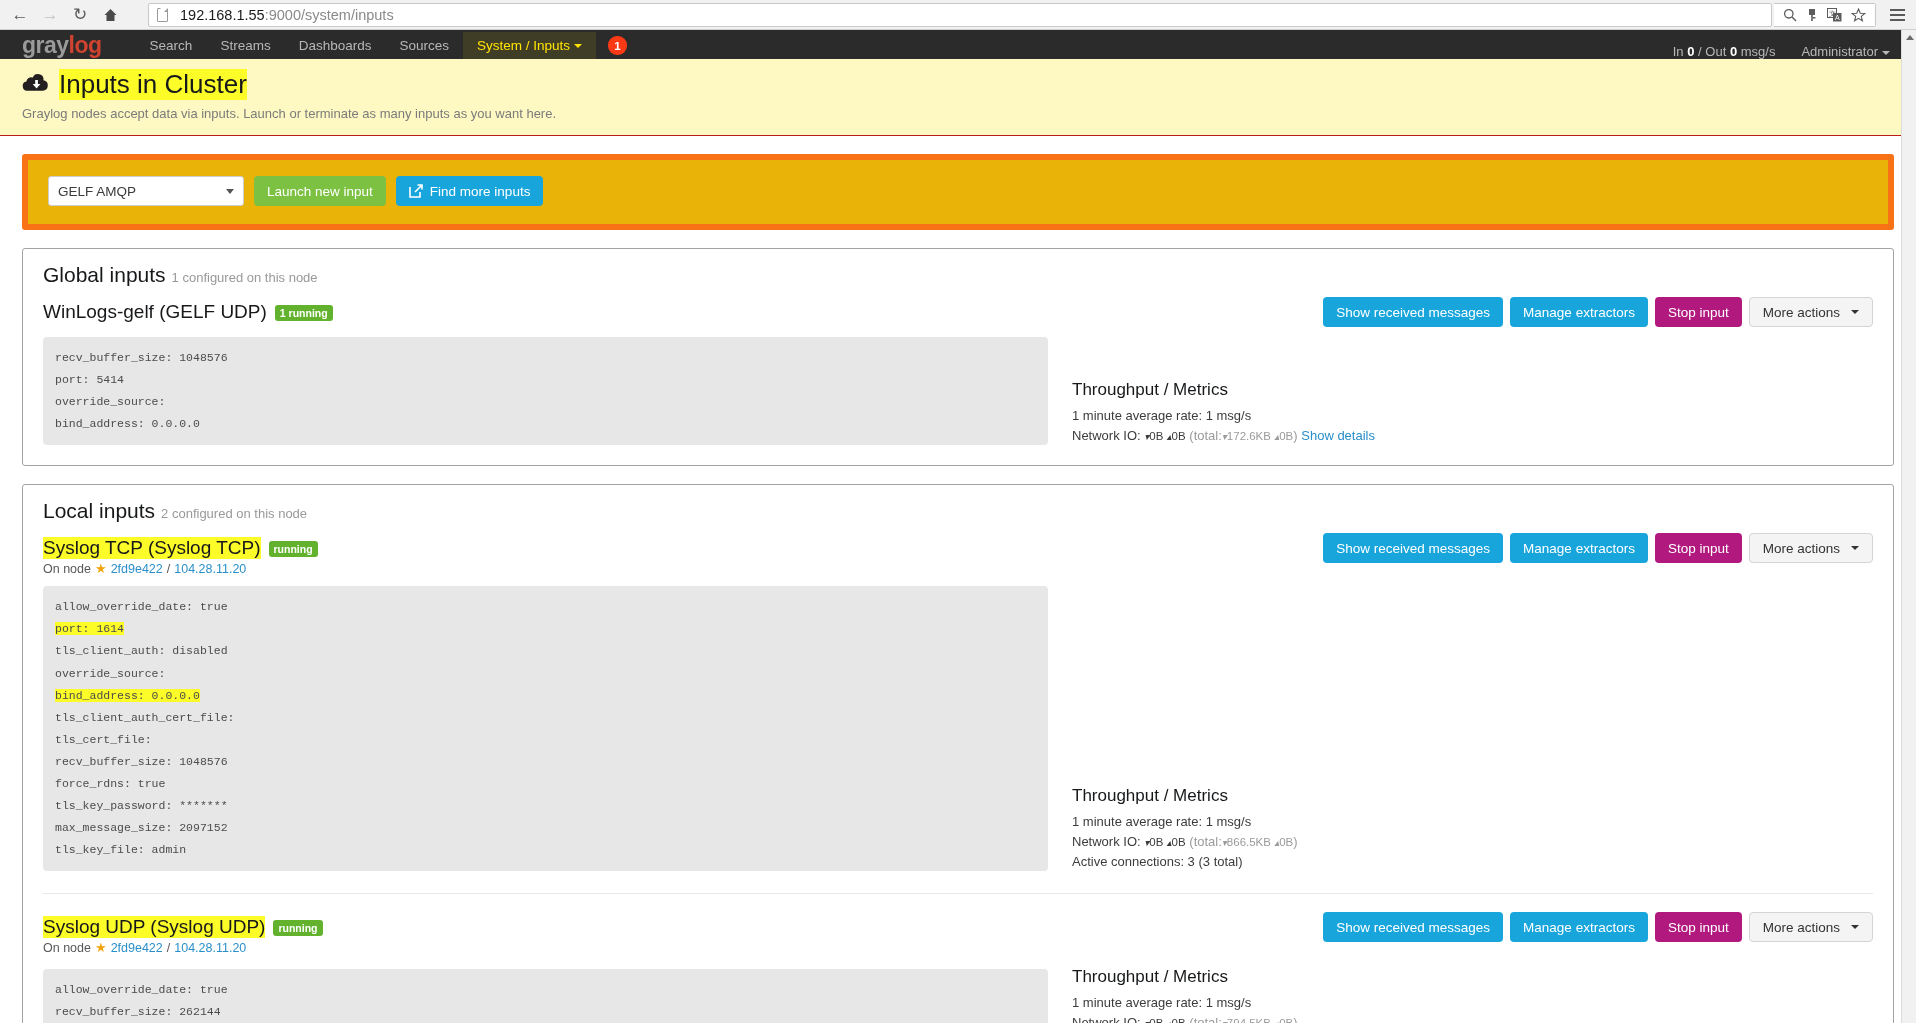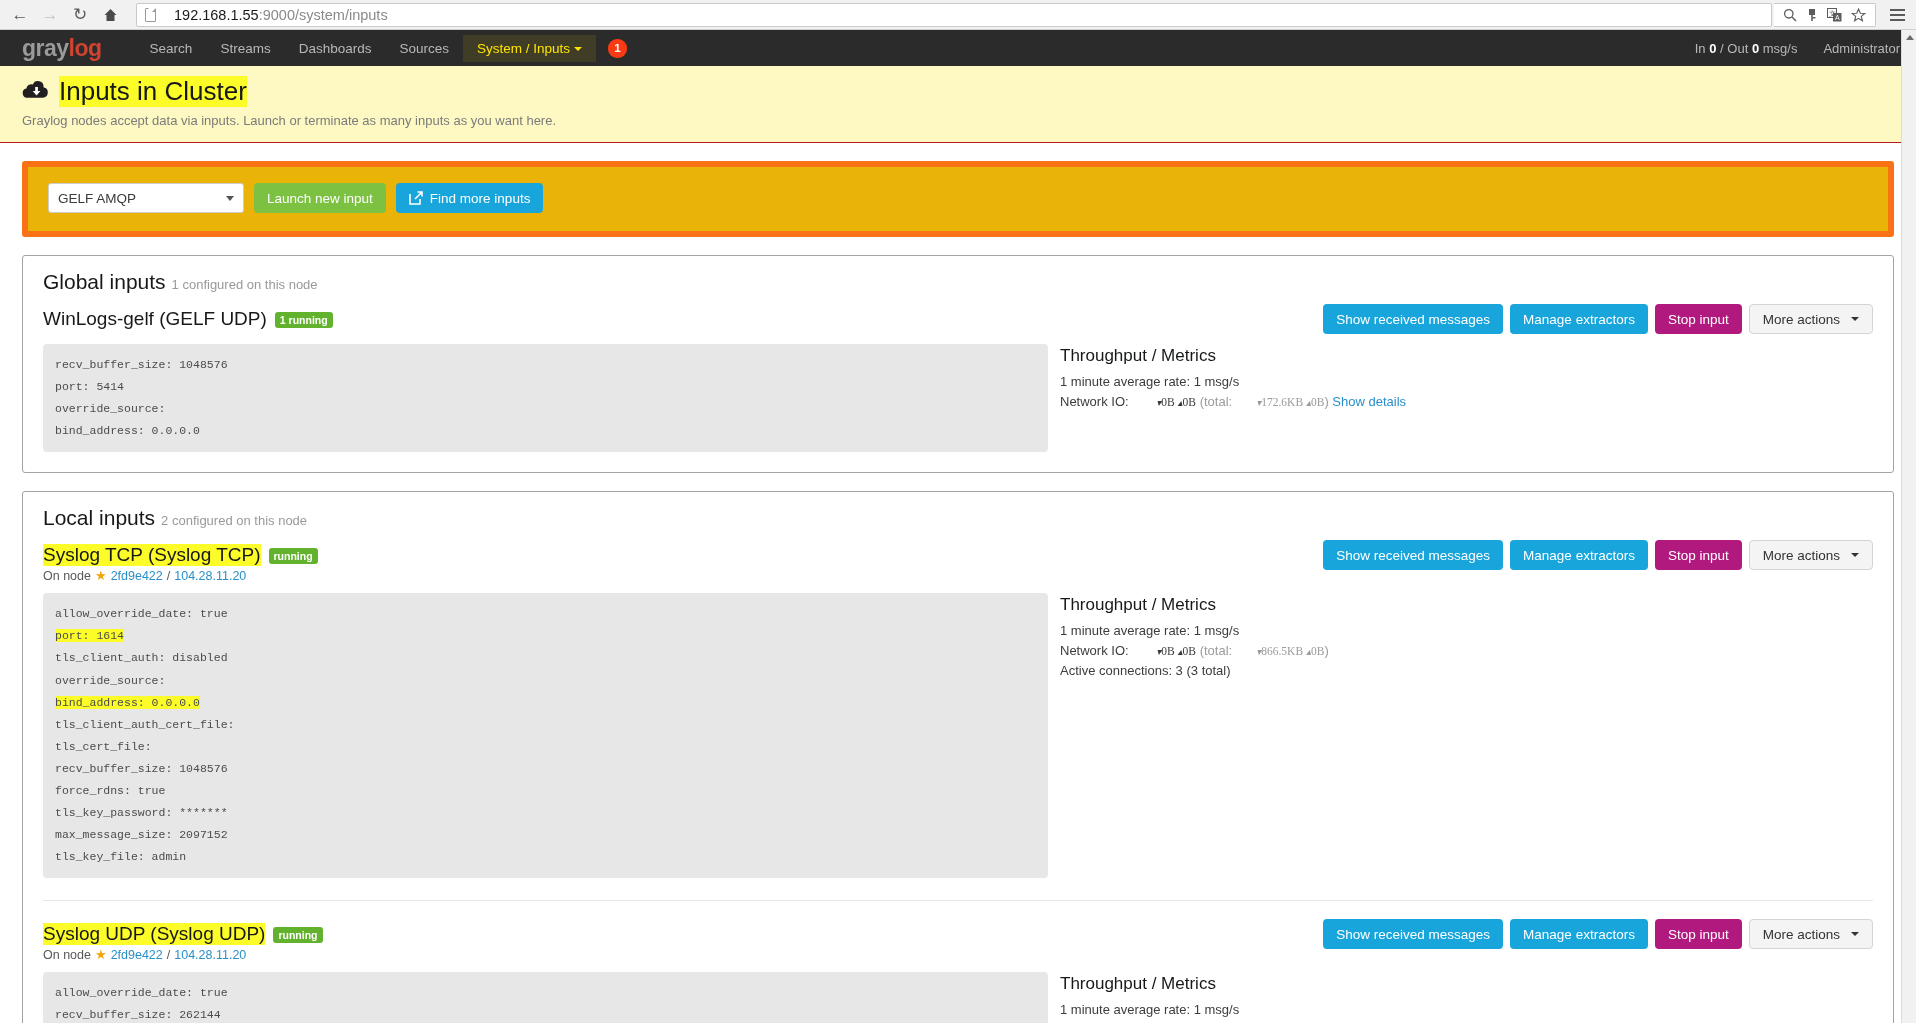--- a/index.html
+++ b/index.html
@@ -26,30 +26,30 @@
     width: 28px; height: 26px;
     display: flex; align-items: center; justify-content: center;
     color: #5a5a5a;
     font-size: 17px;
     line-height: 1;
     cursor: default;
   }
   .nav-btn.disabled { color: #c2c2c2; }
   .url-wrap {
     flex: 1;
-    margin-left: 10px;
+    margin-left: 22px;
     margin-right: 4px;
     height: 24px;
     background: #ffffff;
     border: 1px solid #c9c9c9;
     border-radius: 2px;
     display: flex;
     align-items: center;
     padding: 0 8px;
-    gap: 18px;
+    gap: 12px;
   }
   .page-icon {
     width: 11px; height: 14px;
     border: 1px solid #9a9a9a;
     background: #fff;
     position: relative;
     border-radius: 1px;
     flex: none;
   }
   .page-icon:after {
@@ -77,25 +77,25 @@
   .menu-btn {
     width: 26px; height: 26px;
     display: flex; flex-direction: column; justify-content: center;
     align-items: center; gap: 3px;
     margin-left: 6px;
   }
   .menu-btn span { display: block; width: 15px; height: 2px; background: #5a5a5a; }
 
   
   .gl-nav {
-    height: 36px;
+    height: 29px;
     background: #2b2b2b;
     display: flex;
-    align-items: center;
-    padding: 0 4px 0 22px;
+    align-items: flex-end;
+    padding: 0 26px 0 22px;
     position: relative;
   }
   .gl-logo {
     font-size: 23px;
     font-weight: bold;
     letter-spacing: -0.5px;
     color: #9a9a9a;
     margin-right: 34px;
     user-select: none;
   }
@@ -239,21 +239,21 @@
   }
   .on-node {
     font-size: 12.5px;
     color: #585858;
     margin-bottom: 10px;
     display: flex; align-items: center; gap: 4px;
   }
   .on-node a { color: #2a8fc9; text-decoration: none; }
   .star { color: #f0a30a; font-size: 13px; }
 
-  .body-row { display: flex; gap: 12px; align-items: flex-start; }
+  .body-row { display: flex; gap: 24px; align-items: flex-end; }
   .cfg {
     background: #e7e7e7;
     border-radius: 4px;
     padding: 10px 12px;
     font-family: "Liberation Mono", monospace;
     font-size: 11.5px;
     color: #4c4c4c;
     line-height: 1.92;
     flex: none;
     width: 1005px;
@@ -263,21 +263,21 @@
   .cfg .mk { background: #fcfc28; }
   .metrics { flex: 1; padding-top: 2px; }
   .metrics h4 {
     font-size: 17px;
     font-weight: normal;
     color: #16181a;
     margin: 0 0 6px 0;
   }
   .metrics p { margin: 0; font-size: 13px; color: #3c3c3c; line-height: 1.52; }
   .metrics .muted { color: #9b9b9b; }
-  .metrics .mono { font-family: Liberation Serif, serif; font-size: 11.5px; margin-left: 24px; }
+  .metrics .mono { font-family: Liberation Sans, sans-serif; font-size: 11.5px; }
   .metrics a { color: #2a8fc9; text-decoration: none; }
   .arrow-d:before { content: "\25BE"; font-size: 10px; }
   .arrow-u:before { content: "\25B4"; font-size: 10px; }
 
   .actions {
     position: absolute;
     right: 0;
     top: 0;
     display: flex;
     gap: 7px;

